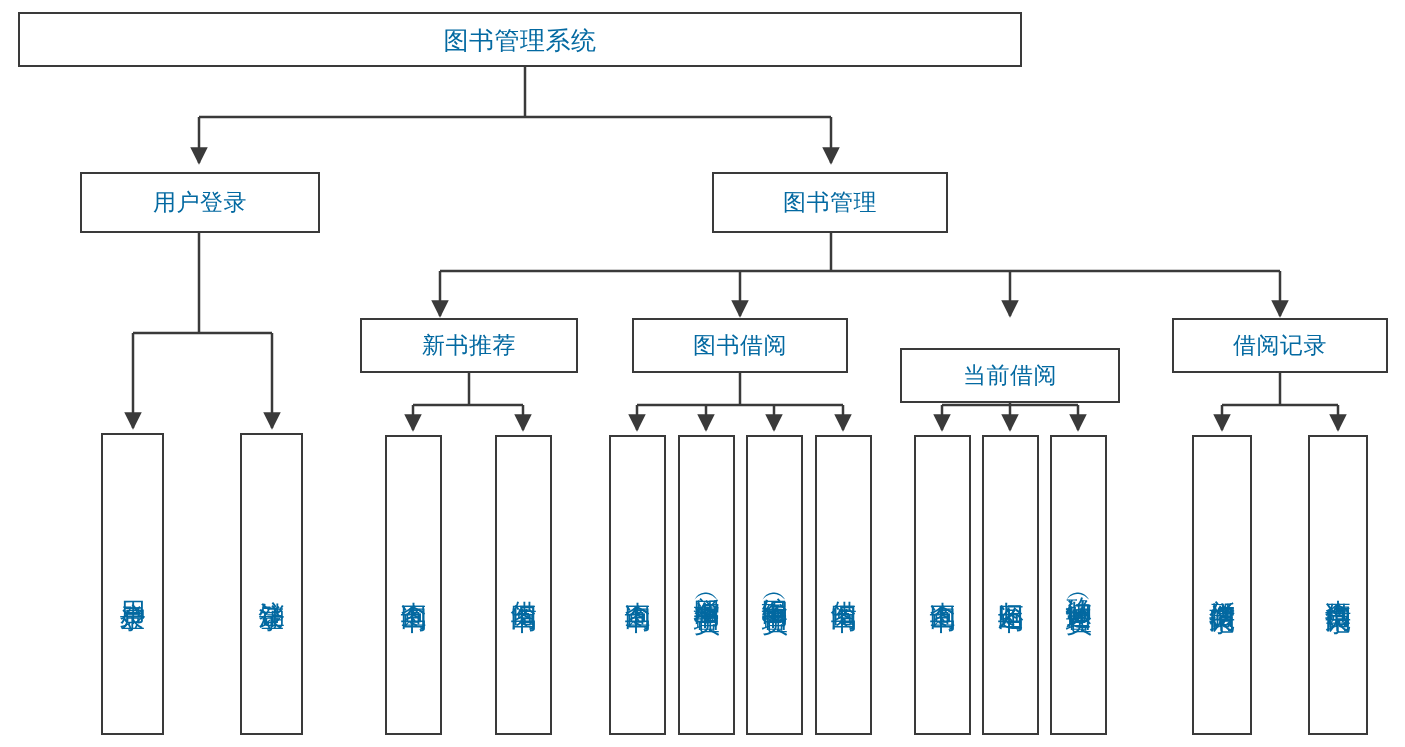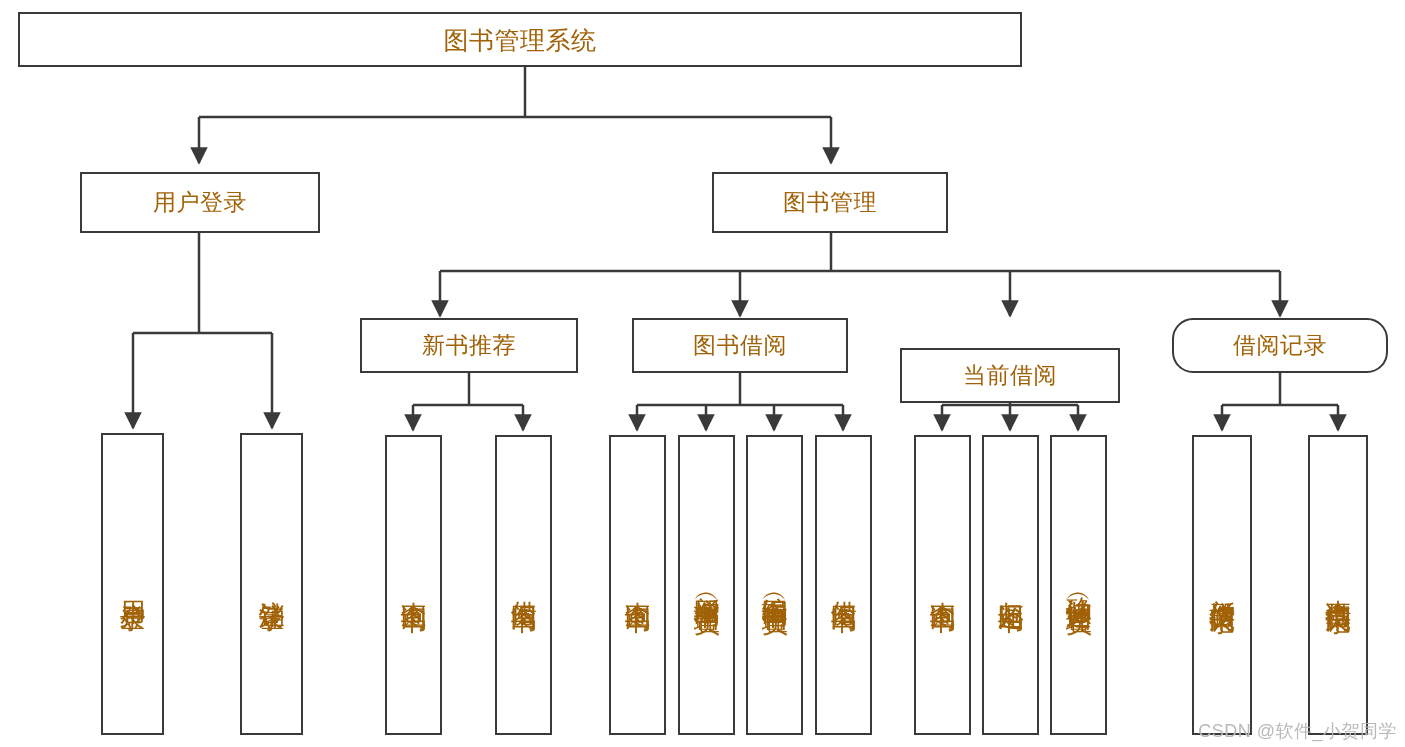--- a/index.html
+++ b/index.html
@@ -28,21 +28,21 @@
   }
   .node {
     position: absolute;
     box-sizing: border-box;
     background: #ffffff;
     border: 2.5px solid #3a3a3a;
     display: flex;
     align-items: center;
     justify-content: center;
     text-align: left;
-    color: #a16207;
+    color: #0369a1;
     z-index: 2;
   }
   .node .label {
     display: block;
     line-height: 1.12;
     letter-spacing: 0.5px;
   }
   
   .node.h .label {
     font-size: 23px;
@@ -150,21 +150,21 @@
   </div>
 
   <div class="node h" style="left:360px; top:318px; width:218px; height:55px;">
     <span class="label">新书推荐</span>
   </div>
 
   <div class="node h" style="left:900px; top:318px; width:220px; height:55px;margin-top:30px;">
     <span class="label">当前借阅</span>
   </div>
 
-  <div class="node h" style="left:1172px; top:318px; width:216px; height:55px;border-radius:21px;">
+  <div class="node h" style="left:1172px; top:318px; width:216px; height:55px;">
     <span class="label">借阅记录</span>
   </div>
 
   <div class="node v" style="left:101px; top:433px; width:63px; height:302px;">
     <span class="label">用户登录</span>
   </div>
 
   <div class="node v" style="left:240px; top:433px; width:63px; height:302px;">
     <span class="label">注销登录</span>
   </div>
@@ -206,15 +206,14 @@
   </div>
 
   <div class="node v" style="left:1192px; top:435px; width:60px; height:300px;">
     <span class="label">新增借阅记录</span>
   </div>
 
   <div class="node v" style="left:1308px; top:435px; width:60px; height:300px;">
     <span class="label">查询借阅记录</span>
   </div>
 
-  <div class="watermark">CSDN @软件_小贺同学</div>
 
 </div>
 
 </body></html>

